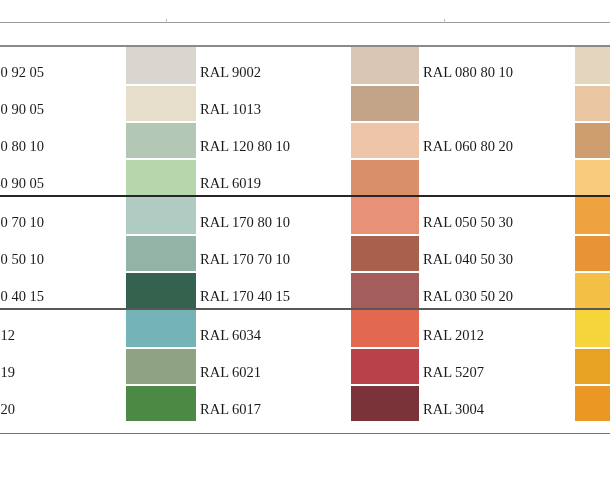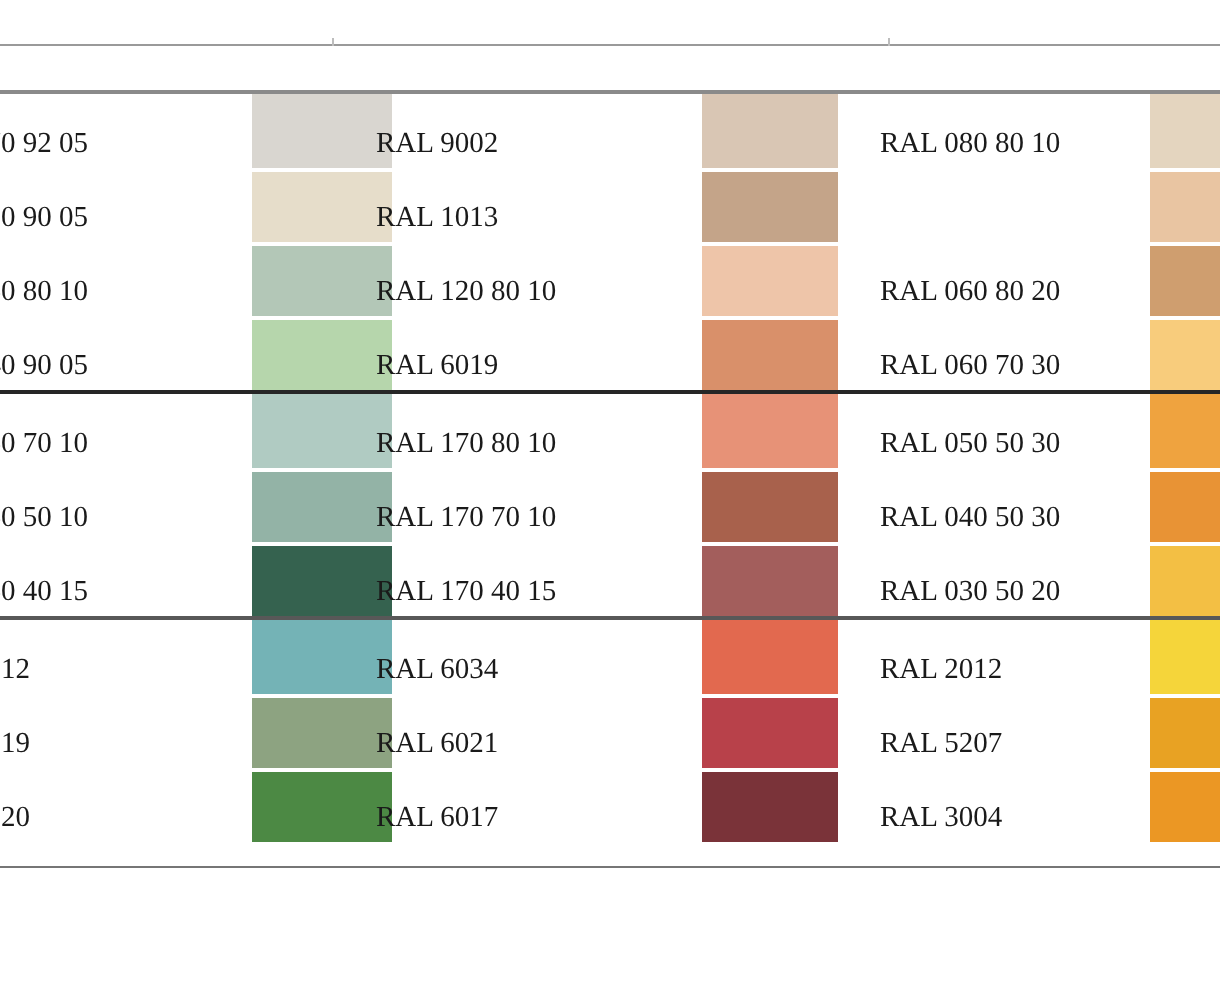--- a/index.html
+++ b/index.html
@@ -118,23 +118,23 @@
 
   .swatch {
     position: absolute;
     top: 0;
     height: 37px;
   }
 
   
   .col0-label { left: -14px;  width: 138px; }
   .col0-swatch{ left: 126px;  width: 70px; }
-  .col1-label { left: 188px;  width: 145px; }
+  .col1-label { left: 200px;  width: 145px; }
   .col1-swatch{ left: 351px;  width: 68px; }
-  .col2-label { left: 423px;  width: 145px; margin-left: 17px; }
+  .col2-label { left: 423px;  width: 145px; }
   .col2-swatch{ left: 575px;  width: 42px; }
 
   .row-gapline {
     position: absolute;
     left: 126px;
     width: 70px;
     height: 2px;
     background: #ffffff;
   }
 </style>
@@ -182,21 +182,20 @@
           <div class="row-gapline" style="left: 126px; width: 70px; top: 0px;"></div>
           <div class="row-gapline" style="left: 351px; width: 68px; top: 0px;"></div>
           <div class="row-gapline" style="left: 575px; width: 42px; top: 0px;"></div>
         </div>
         <div class="row">
           <div class="swatch col0-swatch" style="background: rgb(182, 214, 172); top: 0px;"></div>
           <div class="cell-label col0-label">240 90 05</div>
           <div class="swatch col1-swatch" style="background: rgb(217, 144, 106); top: 0px;"></div>
           <div class="cell-label col1-label">RAL 6019</div>
           <div class="swatch col2-swatch" style="background: rgb(248, 204, 124); top: 0px;"></div>
-          <div class="cell-label col2-label">RAL 060 70 30</div>
           <div class="row-gapline" style="left: 126px; width: 70px; top: 0px;"></div>
           <div class="row-gapline" style="left: 351px; width: 68px; top: 0px;"></div>
           <div class="row-gapline" style="left: 575px; width: 42px; top: 0px;"></div>
         </div>
       </div>
       <div class="group-sep" style="top: 148px;"></div>
       <div class="group" style="position: absolute; left: 0px; top: 150px; height: 111px;">
         <div class="row">
           <div class="swatch col0-swatch" style="background: rgb(176, 203, 194); top: 0px;"></div>
           <div class="cell-label col0-label">260 70 10</div>

